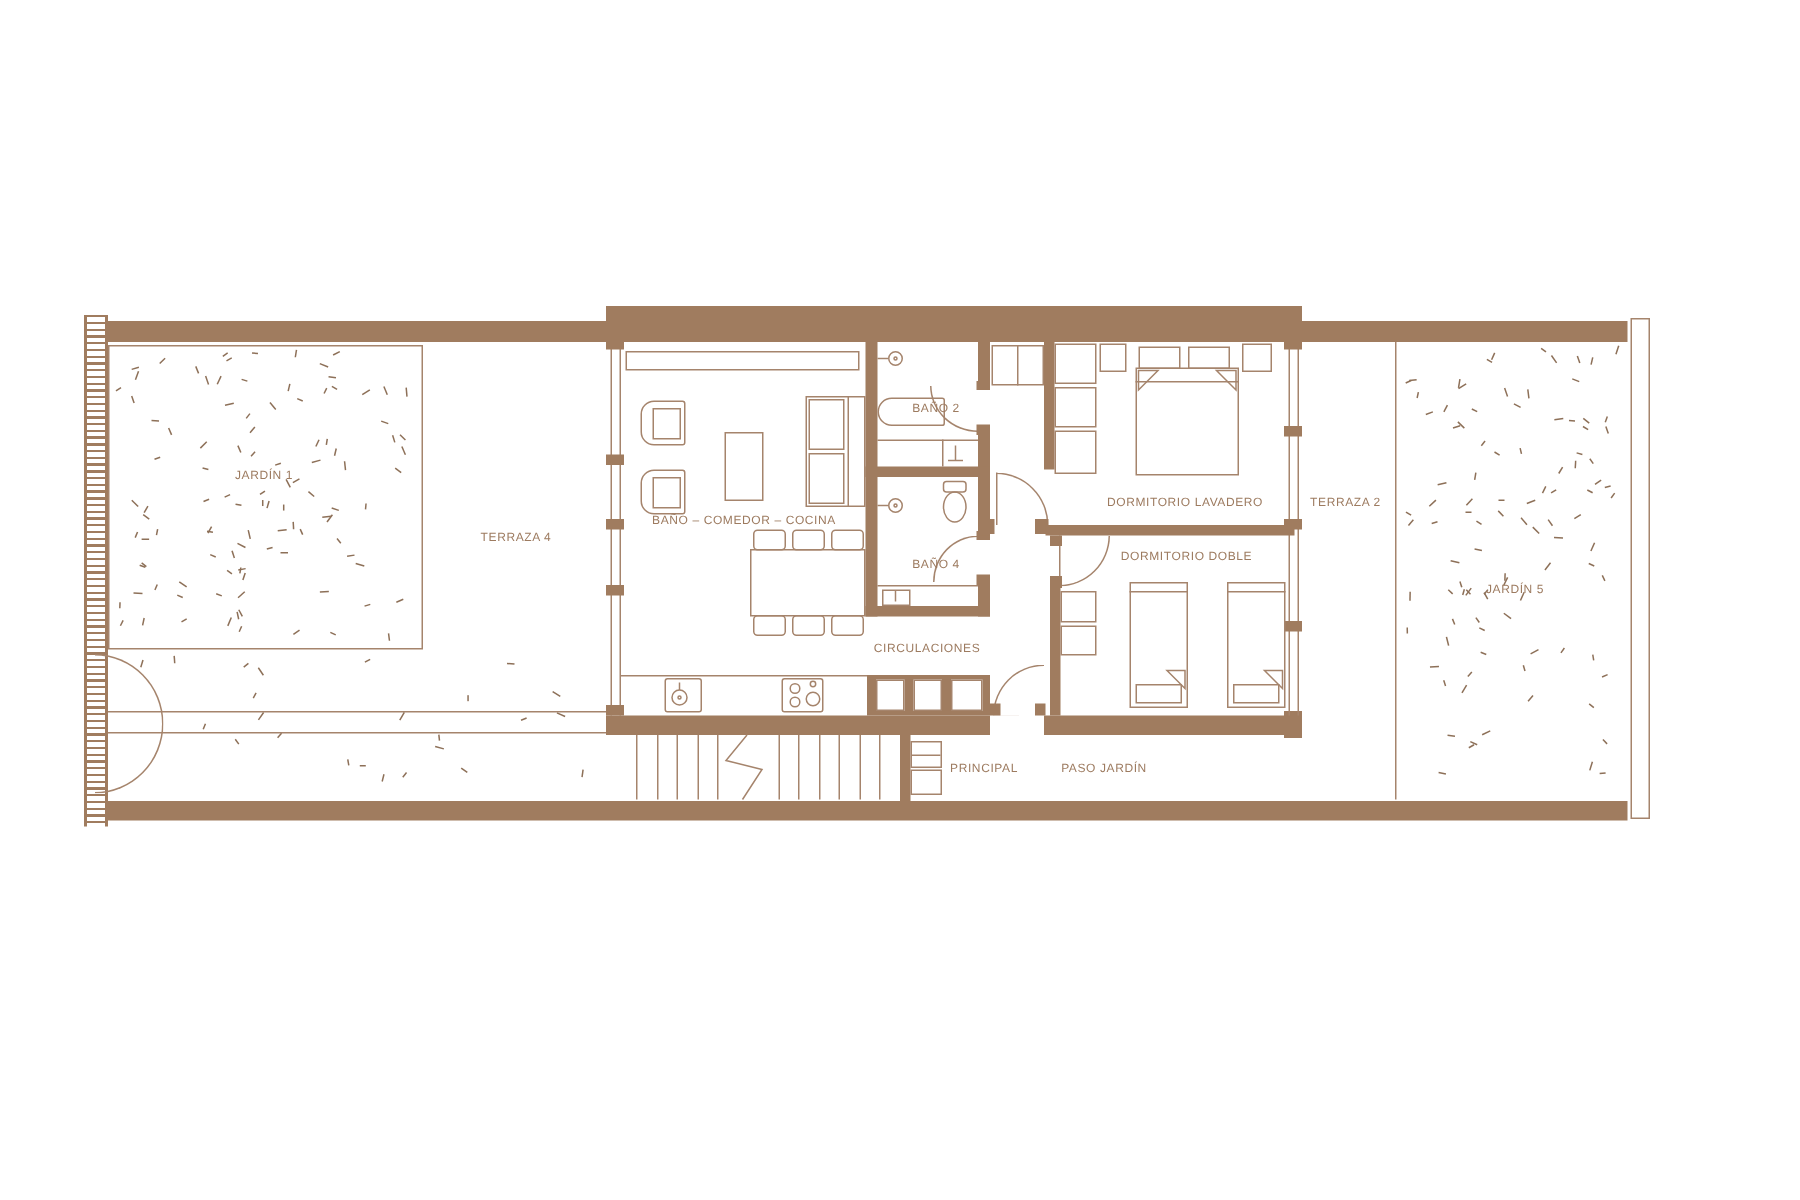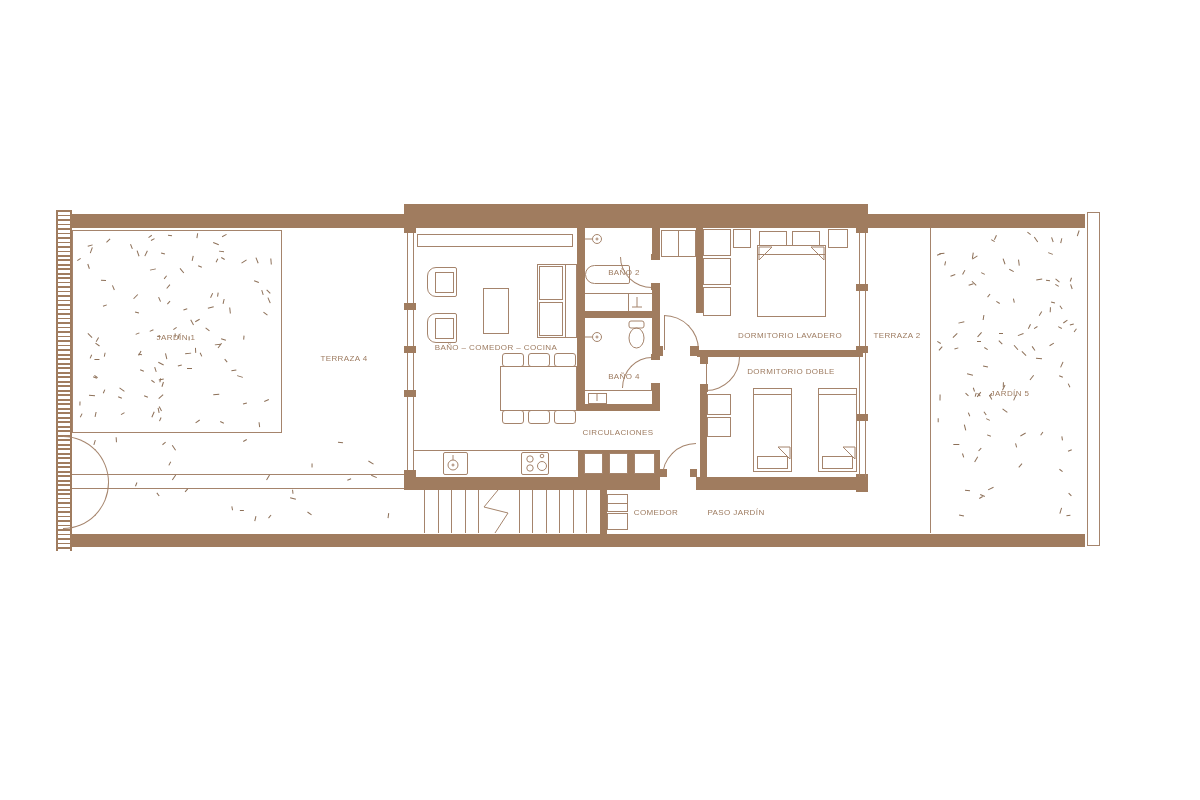--- a/index.html
+++ b/index.html
@@ -456,26 +456,26 @@
         </g>
       <g>
           <polygon points="790,447 790,459 778,447"></polygon>
           <polygon points="855,447 855,459 843,447"></polygon>
         </g>
 
       <polyline points="498,490 484,507 508,513 495,533"></polyline>
     </g>
   </svg>
 
-  <div class="label" style="left:176px;top:337px">JARDÍN 1</div>
+  <div class="label" style="left:176px;top:317px">JARDÍN 1</div>
   <div class="label" style="left:344px;top:358px">TERRAZA 4</div>
   <div class="label" style="left:496px;top:347px">BAÑO – COMEDOR – COCINA</div>
   <div class="label" style="left:624px;top:272px">BAÑO 2</div>
   <div class="label" style="left:624px;top:376px">BAÑO 4</div>
   <div class="label" style="left:618px;top:432px">CIRCULACIONES</div>
   <div class="label" style="left:790px;top:335px">DORMITORIO LAVADERO</div>
   <div class="label" style="left:791px;top:371px">DORMITORIO DOBLE</div>
   <div class="label" style="left:897px;top:335px">TERRAZA 2</div>
   <div class="label" style="left:1010px;top:393px">JARDÍN 5</div>
-  <div class="label" style="left:656px;top:512px">COMEDOR</div>
+  <div class="label" style="left:656px;top:512px">PRINCIPAL</div>
   <div class="label" style="left:736px;top:512px">PASO JARDÍN</div>
 
 </div>
 
 </body></html>

